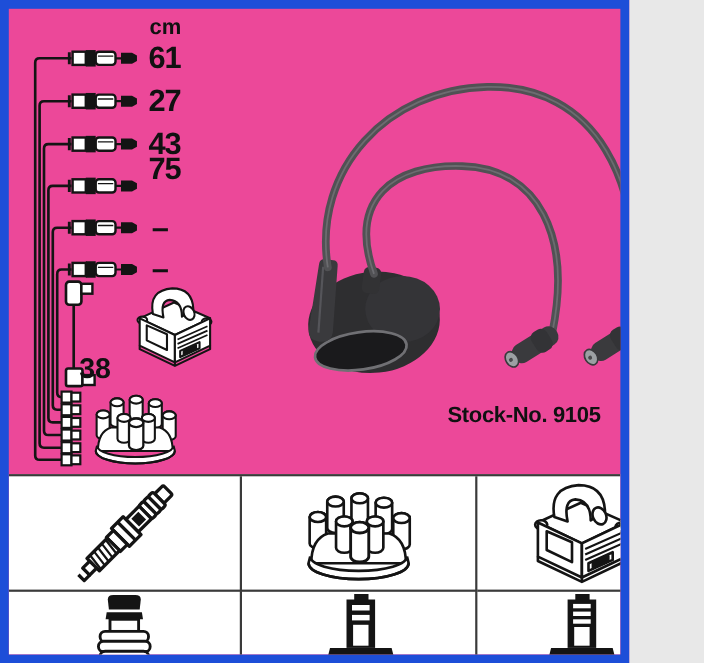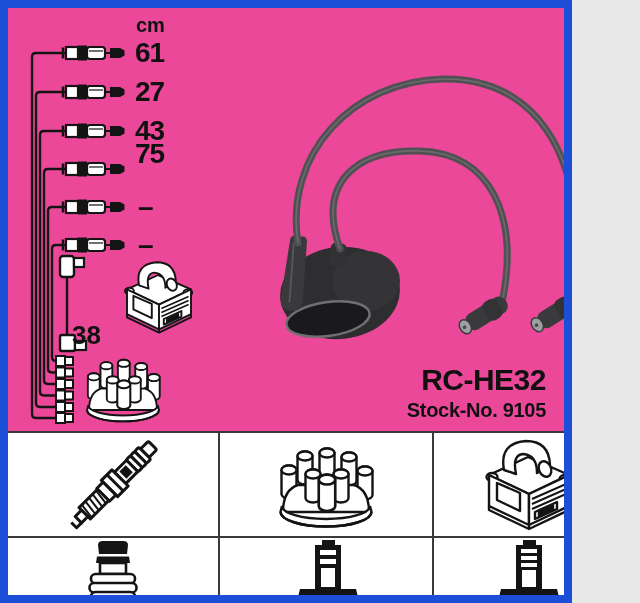--- a/index.html
+++ b/index.html
@@ -204,21 +204,20 @@
     </g>
     <g transform="translate(298,260) rotate(-32)">
       <rect x="-20" y="-9" width="46" height="18" rx="8" fill="#3a3a3d"></rect>
       <rect x="2" y="-10.5" width="16" height="21" rx="6" fill="#333336"></rect>
       <ellipse cx="-22" cy="0" rx="5.5" ry="7.5" fill="#9ca0a3" stroke="#3a3a3d" stroke-width="1.5"></ellipse>
       <circle cx="-23" cy="0" r="1.8" fill="#4a4a4d"></circle>
     </g>
   </svg>
 
   <div class="codeblock">
-    <div class="code">RC-HE32</div>
     <div class="stock">Stock-No. 9105</div>
   </div>
 
   <div class="legend">
     <div class="cell br bb">
       <svg width="190" height="100" viewBox="-95 -50 190 100">
         <use href="#icon-spark-plug" transform="rotate(135)"></use>
       </svg>
     </div>
     <div class="cell br bb">

